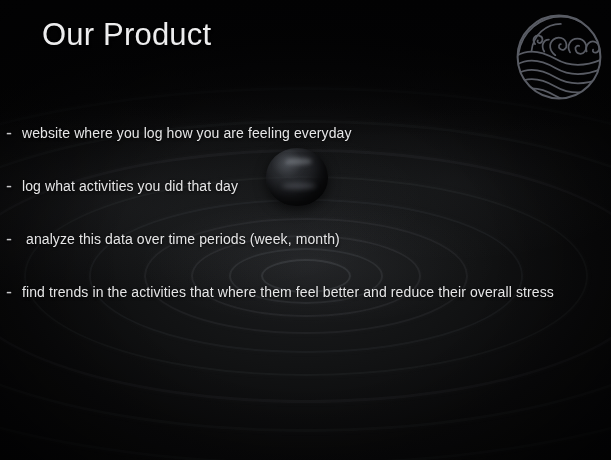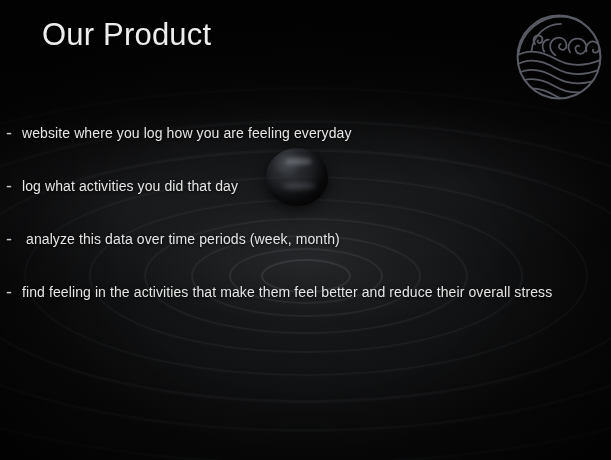--- a/index.html
+++ b/index.html
@@ -232,18 +232,18 @@
         <span class="bullet-text">log what activities you did that day</span>
       </div>
 
       <div class="bullet-row b3">
         <span class="bullet-mark">-</span>
         <span class="bullet-text"> analyze this data over time periods (week, month)</span>
       </div>
 
       <div class="bullet-row b4">
         <span class="bullet-mark">-</span>
-        <span class="bullet-text">find feeling in the activities that make them feel better and reduce their overall stress</span>
+        <span class="bullet-text">find trends in the activities that where them feel better and reduce their overall stress</span>
       </div>
 
     </div>
   </div>
 </div>
 
 </body></html>

